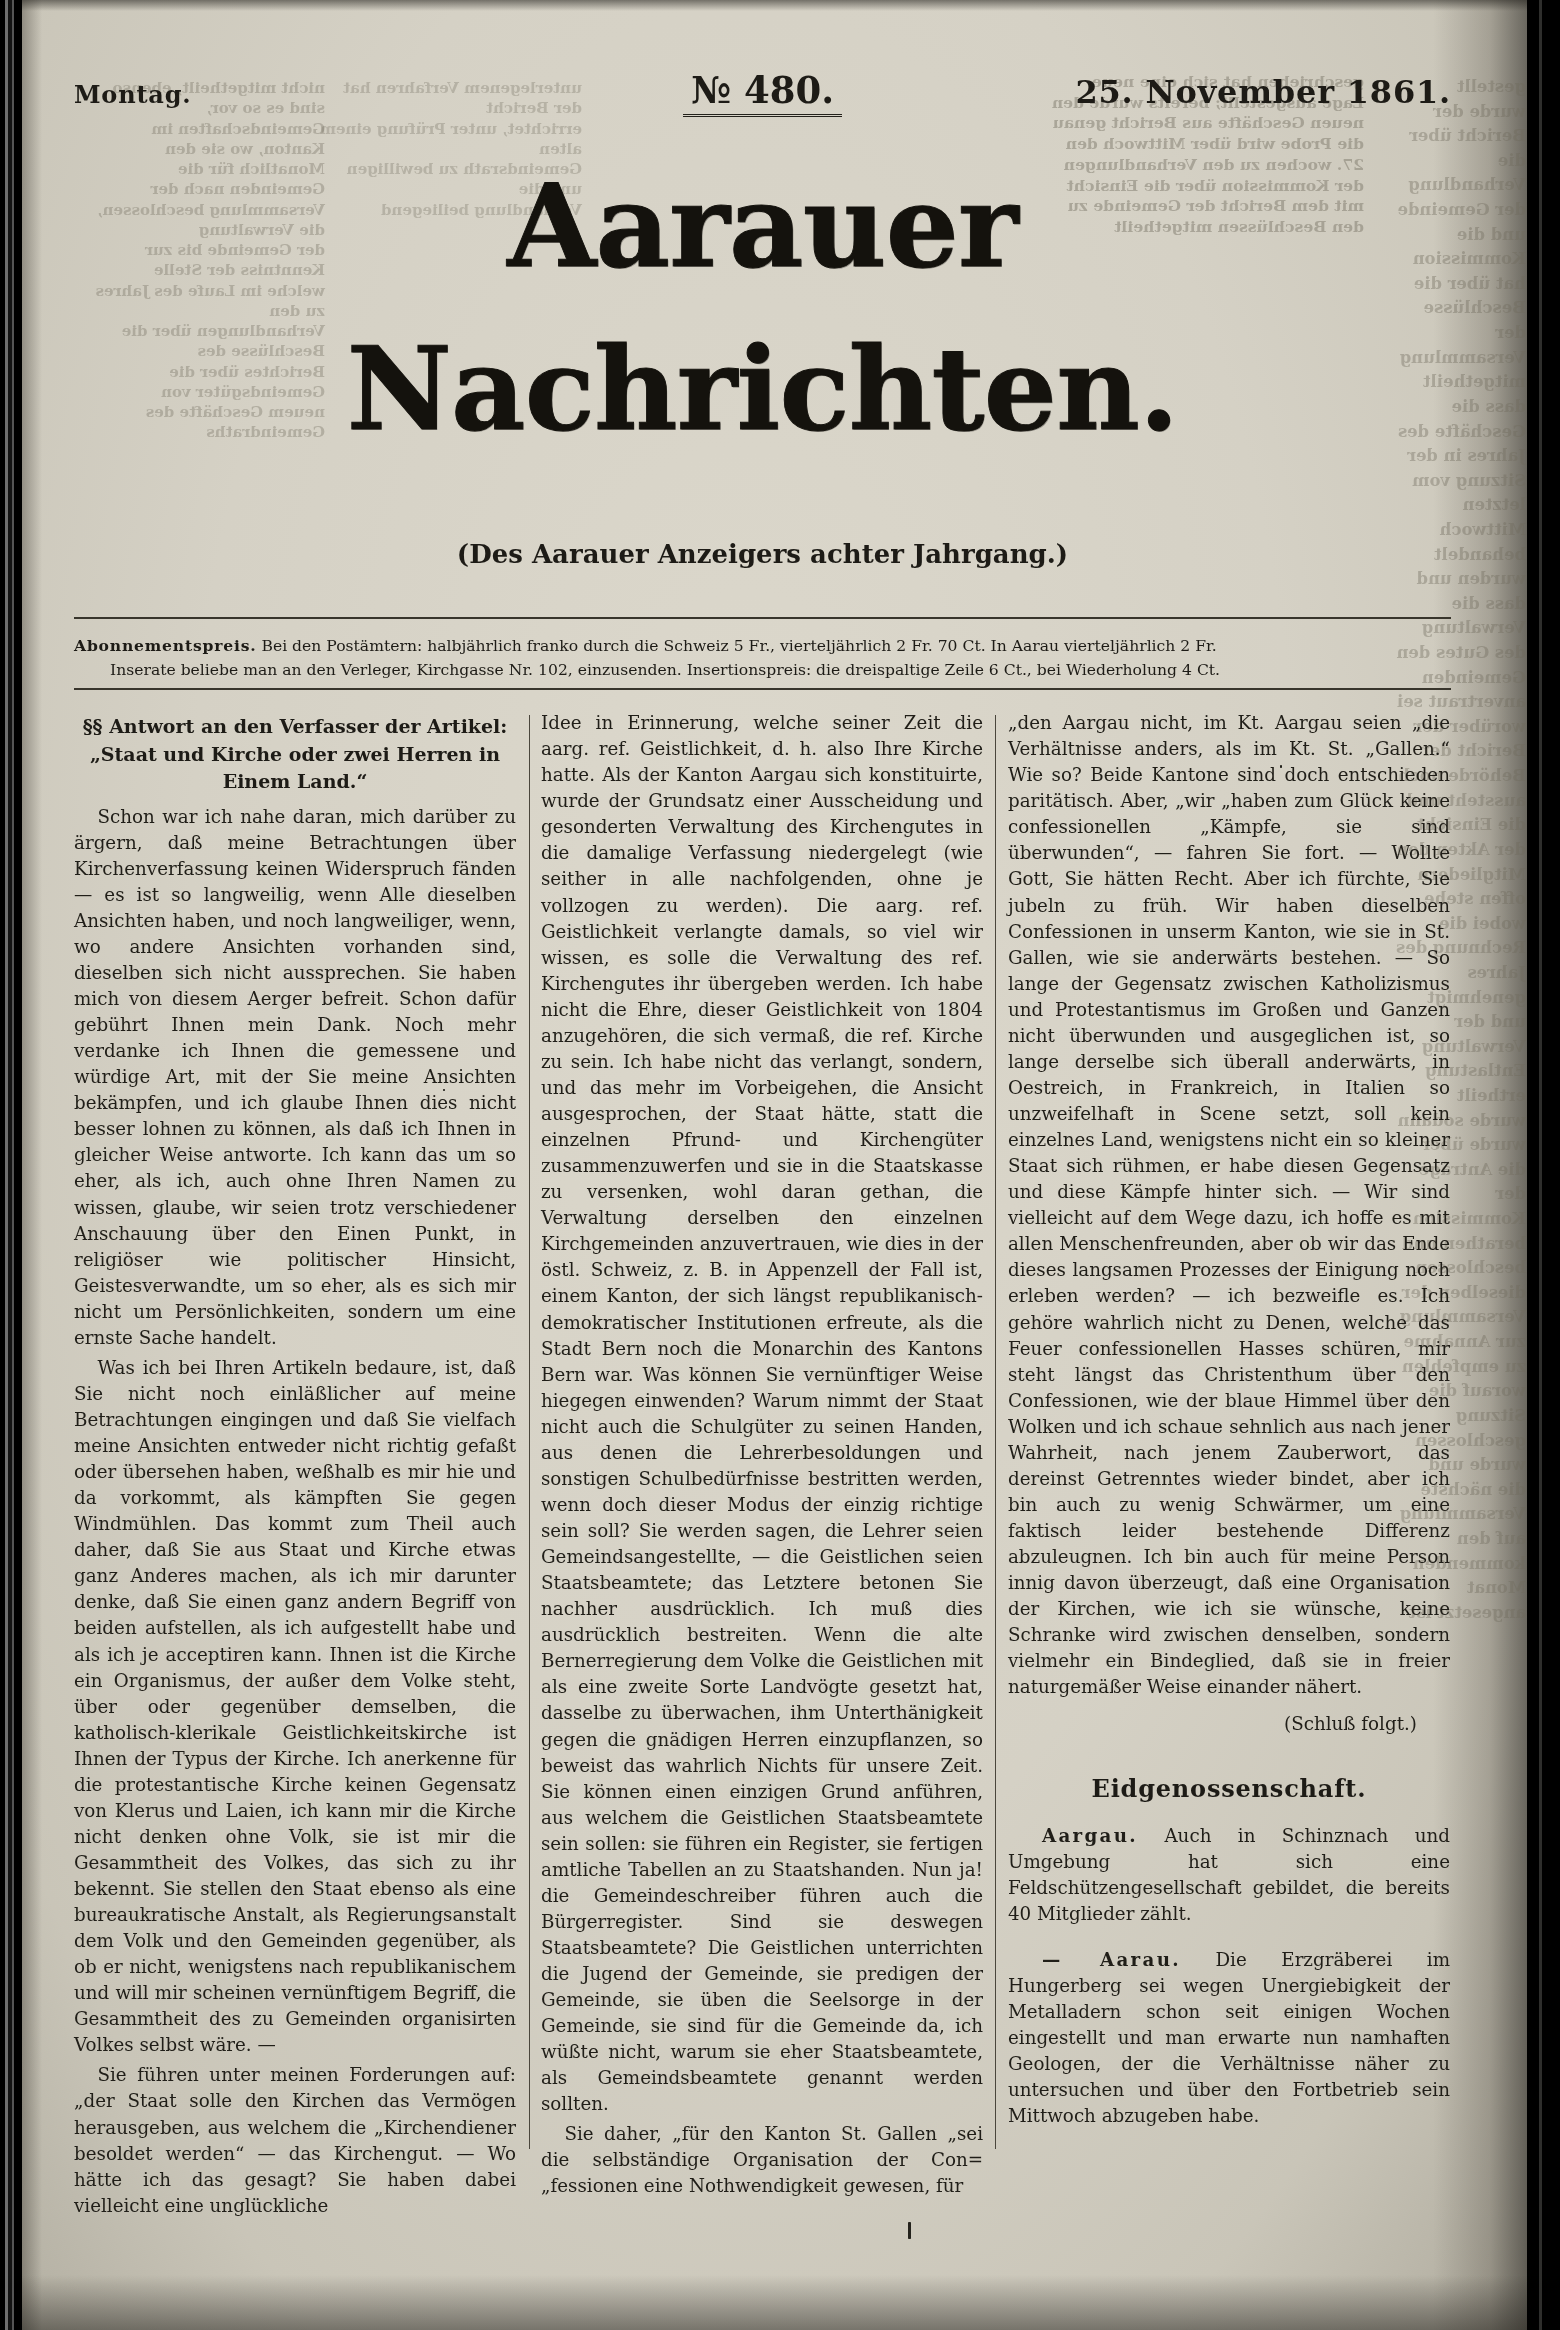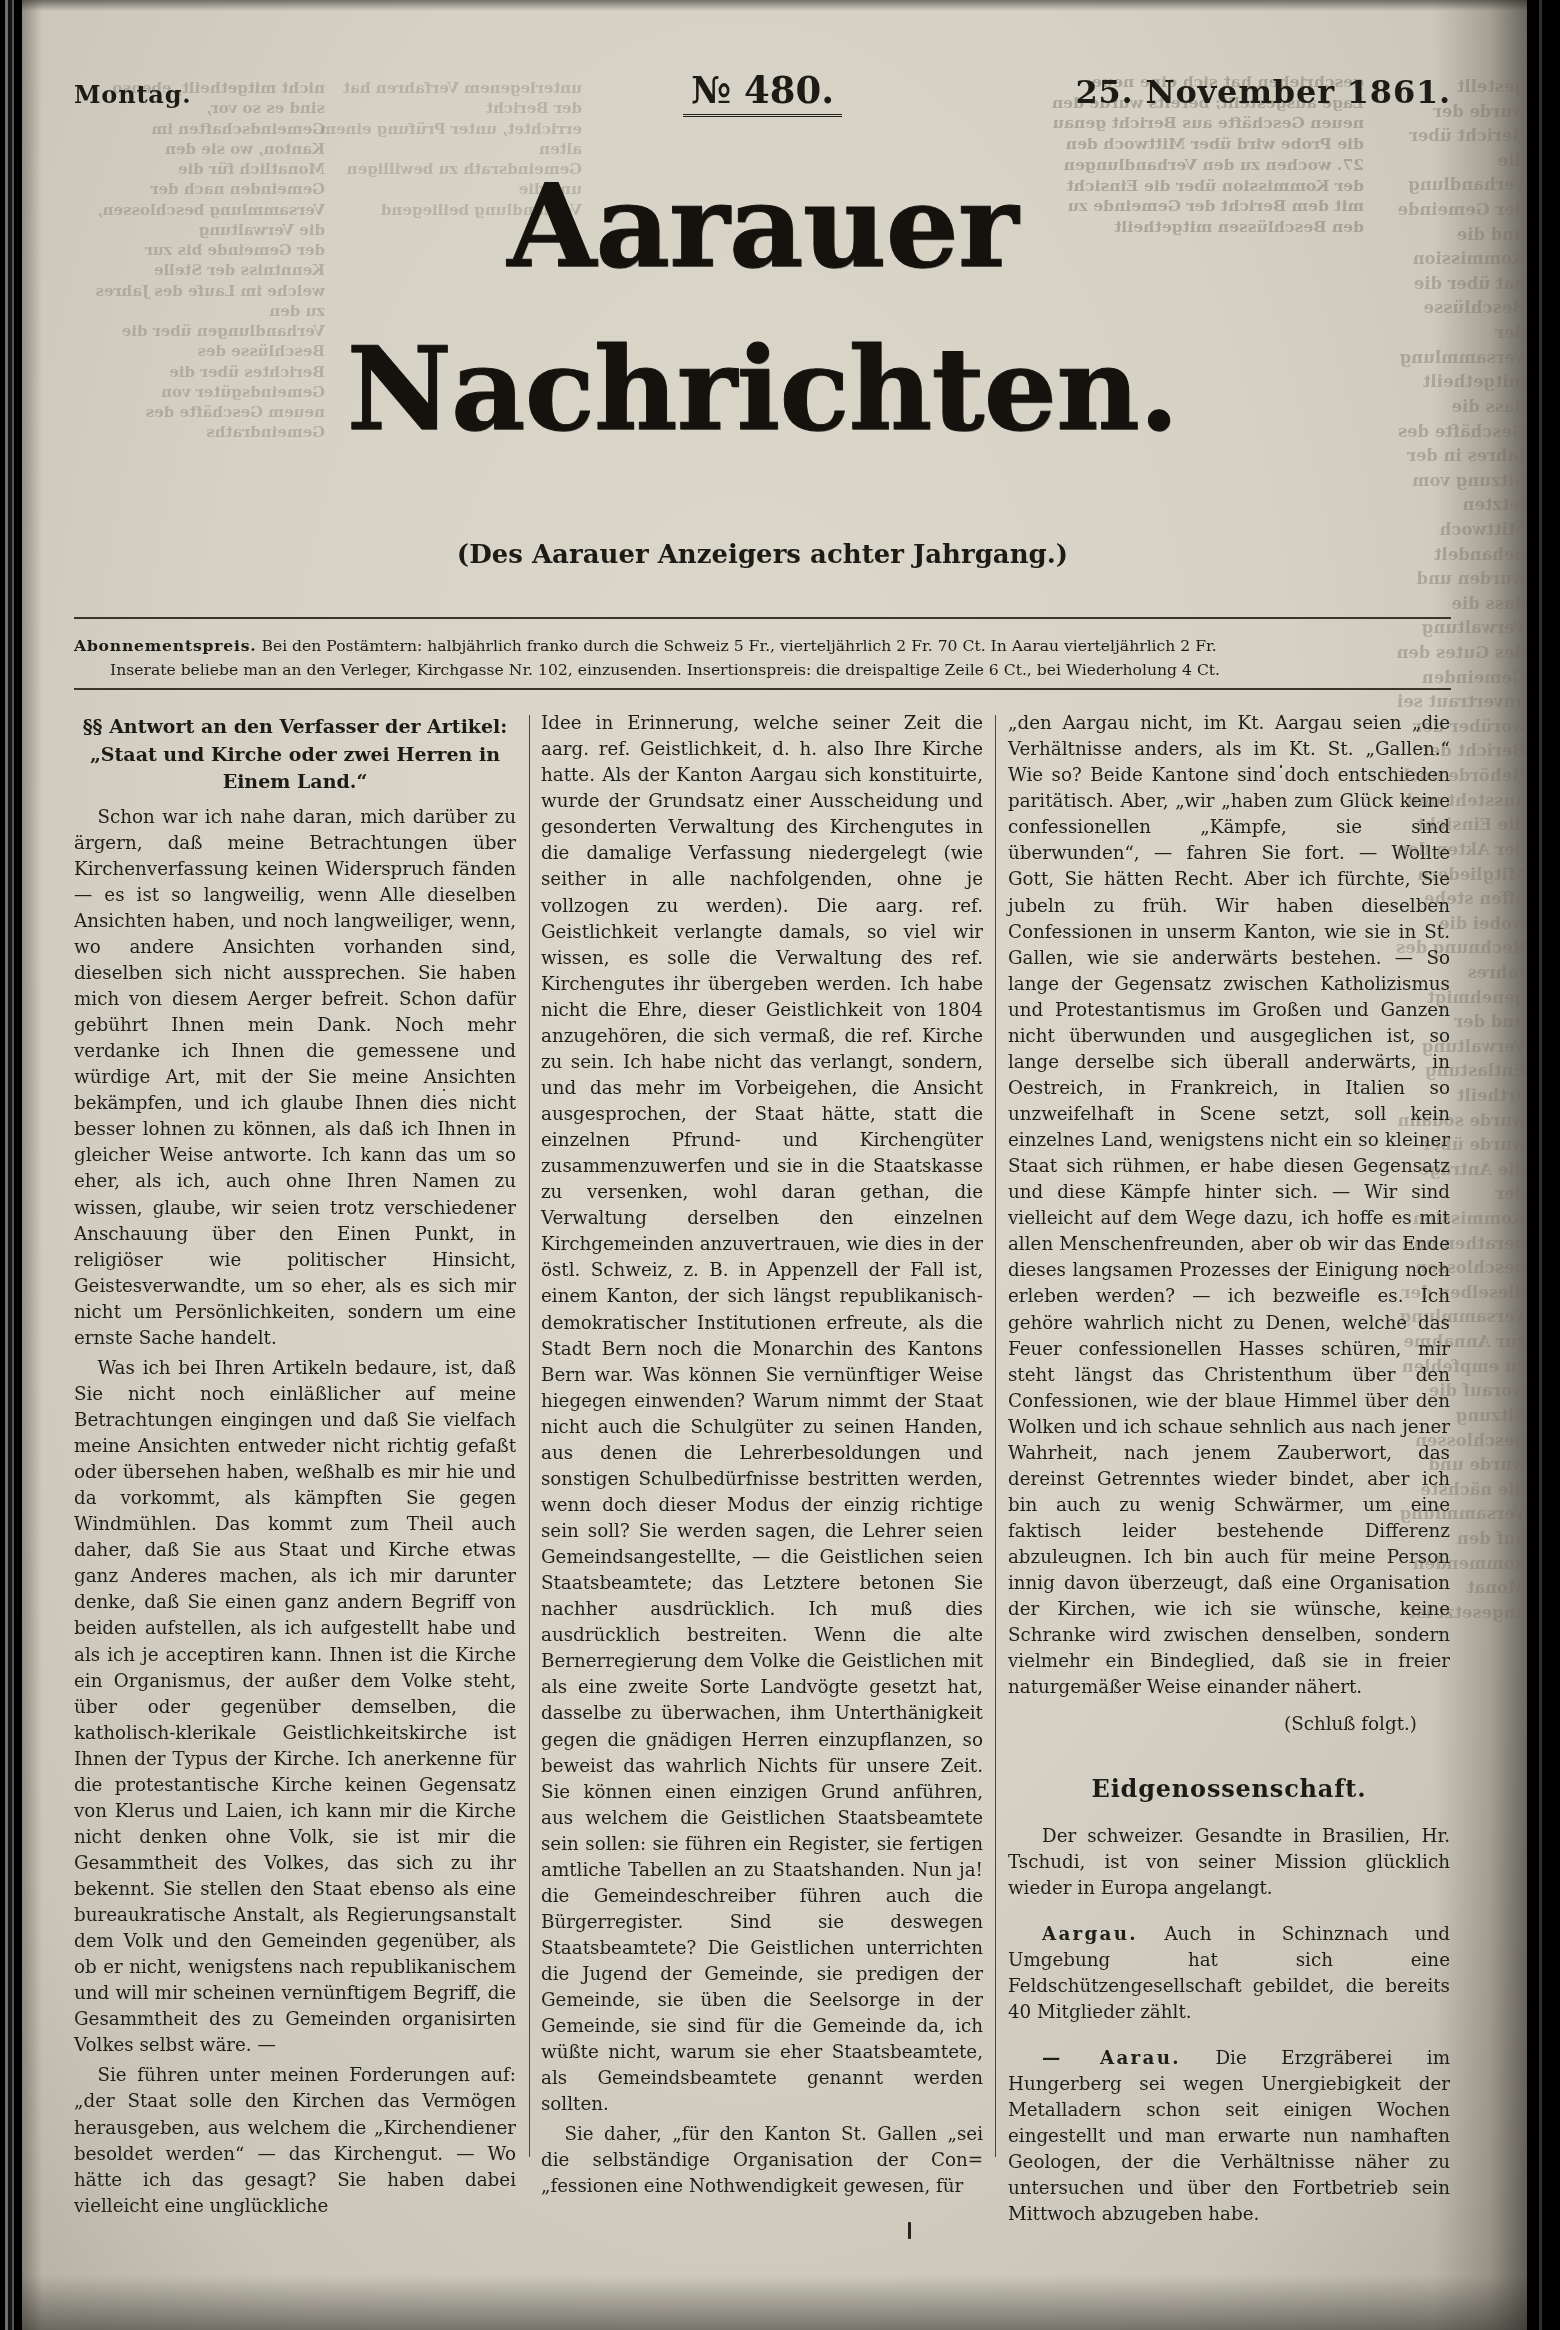--- a/index.html
+++ b/index.html
@@ -140,21 +140,20 @@
         </section>
 
         <div class="colrule"></div>
 
         <section class="col">
           <p class="noindent">„den Aargau nicht, im Kt. Aargau seien „die Verhältnisse anders, als im Kt. St. „Gallen.“ Wie so? Beide Kantone sind doch entschieden paritätisch. Aber, „wir „haben zum Glück keine confessionellen „Kämpfe, sie sind überwunden“, — fahren Sie fort. — Wollte Gott, Sie hätten Recht. Aber ich fürchte, Sie jubeln zu früh. Wir haben dieselben Confessionen in unserm Kanton, wie sie in St. Gallen, wie sie anderwärts bestehen. — So lange der Gegensatz zwischen Katholizismus und Protestantismus im Großen und Ganzen nicht überwunden und ausgeglichen ist, so lange derselbe sich überall anderwärts, in Oestreich, in Frankreich, in Italien so unzweifelhaft in Scene setzt, soll kein einzelnes Land, wenigstens nicht ein so kleiner Staat sich rühmen, er habe diesen Gegensatz und diese Kämpfe hinter sich. — Wir sind vielleicht auf dem Wege dazu, ich hoffe es mit allen Menschenfreunden, aber ob wir das Ende dieses langsamen Prozesses der Einigung noch erleben werden? — ich bezweifle es. Ich gehöre wahrlich nicht zu Denen, welche das Feuer confessionellen Hasses schüren, mir steht längst das Christenthum über den Confessionen, wie der blaue Himmel über den Wolken und ich schaue sehnlich aus nach jener Wahrheit, nach jenem Zauberwort, das dereinst Getrenntes wieder bindet, aber ich bin auch zu wenig Schwärmer, um eine faktisch leider bestehende Differenz abzuleugnen. Ich bin auch für meine Person innig davon überzeugt, daß eine Organisation der Kirchen, wie ich sie wünsche, keine Schranke wird zwischen denselben, sondern vielmehr ein Bindeglied, daß sie in freier naturgemäßer Weise einander nähert.</p>
           <p class="closing">(Schluß folgt.)</p>
 
           <h3 class="section-heading">Eidgenossenschaft.</h3>
 
-          <p class="news">Der schweizer. Gesandte in Brasilien, Hr. Tschudi, ist von seiner Mission glücklich wieder in Europa angelangt.</p>
           <p class="news"><b>Aargau.</b> <span>Auch in Schinznach und Umgebung hat sich eine Feldschützengesellschaft gebildet, die bereits 40 Mitglieder zählt.</span></p>
           <p class="news"><b>— Aarau.</b> <span>Die Erzgräberei im Hungerberg sei wegen Unergiebigkeit der Metalladern schon seit einigen Wochen eingestellt und man erwarte nun namhaften Geologen, der die Verhältnisse näher zu untersuchen und über den Fortbetrieb sein Mittwoch abzugeben habe.</span></p>
         </section>
 
       </main>
     </div>
   </div>
 </div>
 
 

